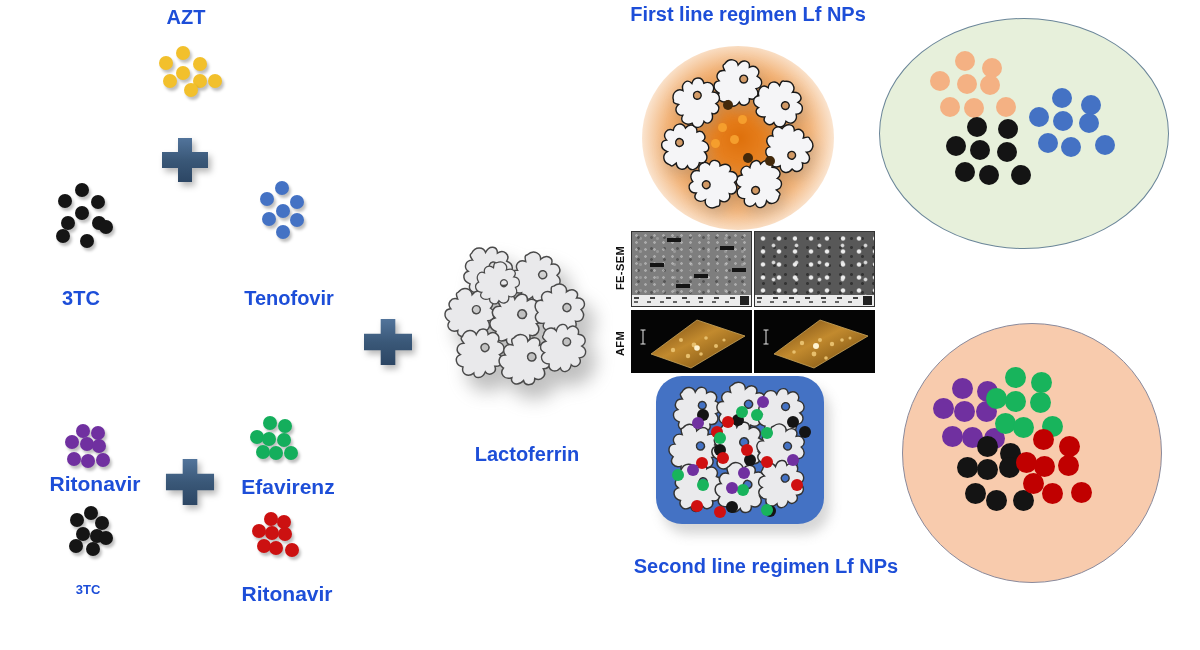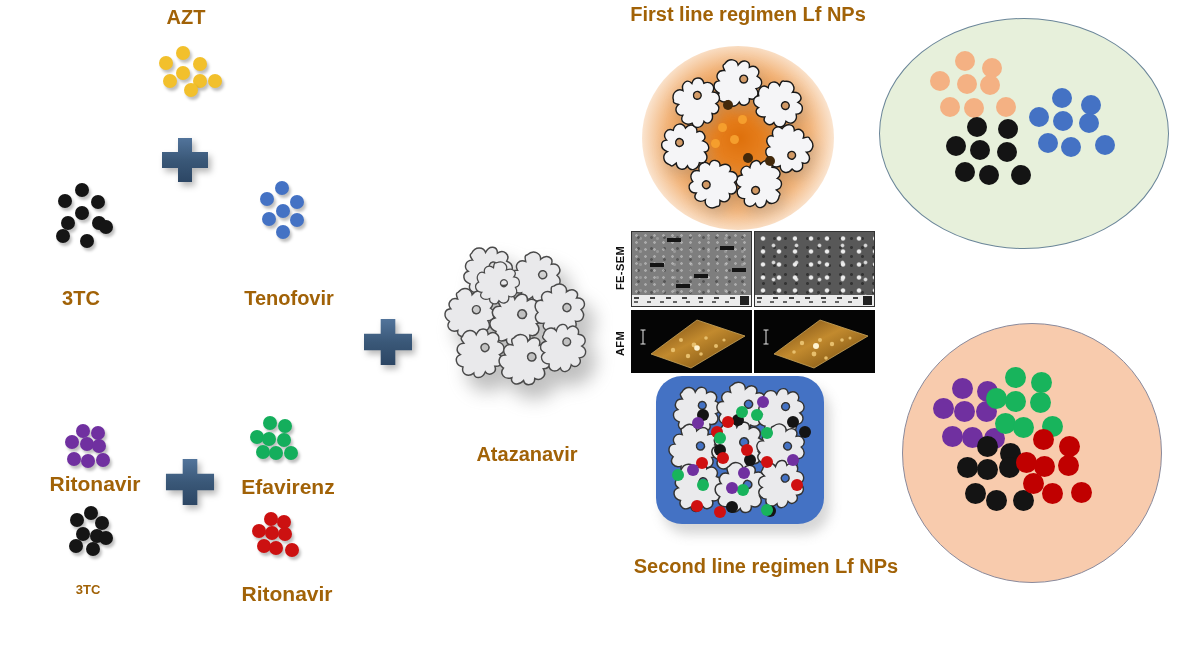--- a/index.html
+++ b/index.html
@@ -58,21 +58,21 @@
   .afm1{left:631px;top:310px;} .afm2{left:754px;top:310px;}
 
   
   #dots-layer{z-index:4;}
   .dot{position:absolute;border-radius:50%;}
   .dot.shadow{box-shadow:2px 3px 3px rgba(0,0,0,.25);}
 
   
   .labels{z-index:5;}
   .label{position:absolute;transform:translateX(-50%);font-weight:bold;font-size:20px;
-     color:#a16207;white-space:nowrap;}
+     color:#1d4ed8;white-space:nowrap;}
   .lab-azt{left:186px;top:6px;}        .lab-tctop{left:81px;top:287px;}
   .lab-efv{left:289px;top:287px;}      .lab-ten{left:95px;top:472px;font-size:21px;}
   .lab-ata{left:288px;top:475px;font-size:21px;} .lab-tcbot{left:88px;top:582px;font-size:13px;}
   .lab-rit{left:287px;top:582px;font-size:21px;} .lab-lacto{left:527px;top:443px;}
   .lab-fl{left:748px;top:3px;}         .lab-sl{left:766px;top:555px;}
   .lab-hiv{left:1026px;top:290px;}
 </style>
 </head>
 <body>
 
@@ -412,18 +412,18 @@
     </div>
 
   <div class="layer labels">
     <span class="label lab-azt">AZT</span>
     <span class="label lab-tctop">3TC</span>
     <span class="label lab-efv">Tenofovir</span>
     <span class="label lab-ten">Ritonavir</span>
     <span class="label lab-ata">Efavirenz</span>
     <span class="label lab-tcbot">3TC</span>
     <span class="label lab-rit">Ritonavir</span>
-    <span class="label lab-lacto">Atazanavir</span>
+    <span class="label lab-lacto">Lactoferrin</span>
     <span class="label lab-sl">Second line regimen Lf NPs</span>
     <span class="label lab-fl">First line regimen Lf NPs</span>
   </div>
 
 </div>
 
 </body></html>

